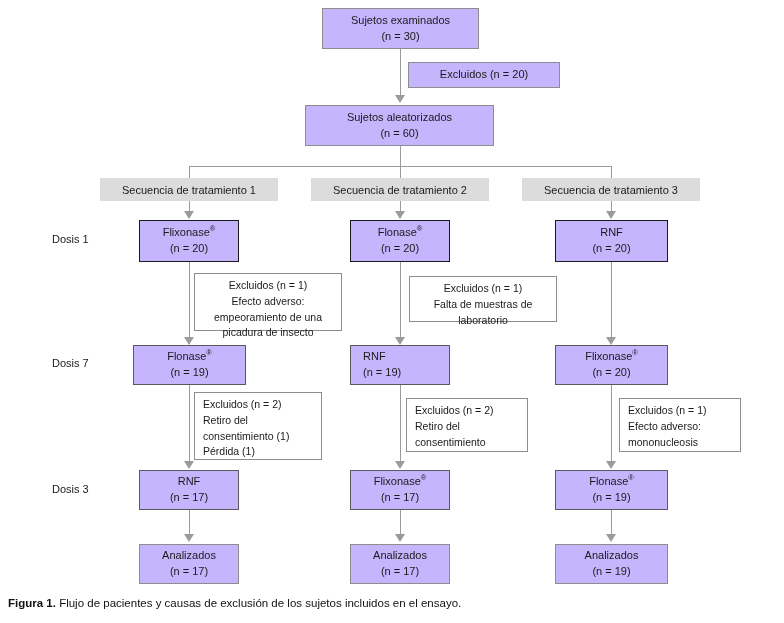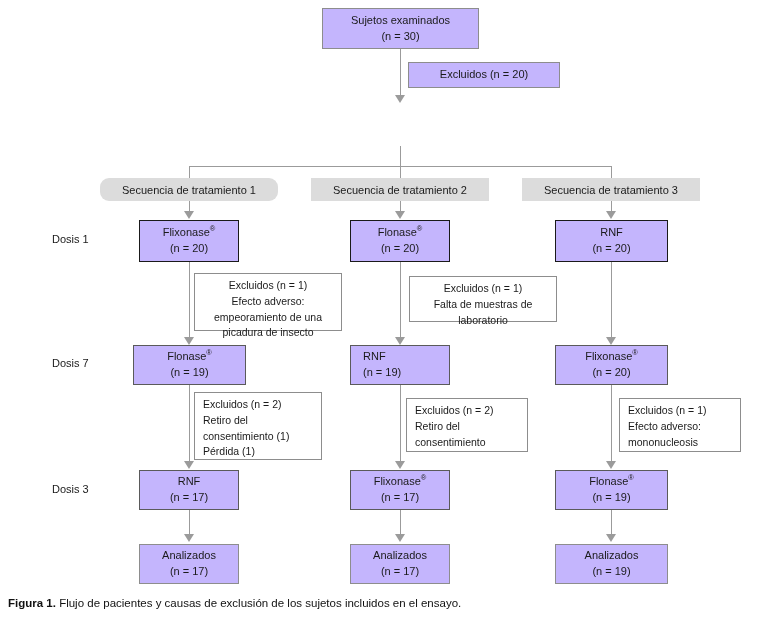--- a/index.html
+++ b/index.html
@@ -100,28 +100,32 @@
     <span class="ln">(n = 30)</span>
   </div>
 
   <div class="vline" style="left:400px; top:49px; height:47px;"></div>
   <div class="arrow" style="left:395px; top:95px;"></div>
 
   <div class="box thin" style="left:408px; top:62px; width:152px; height:26px;">
     <span class="ln">Excluidos (n = 20)</span>
   </div>
 
+  <div class="box thin" style="left:305px; top:105px; width:189px; height:41px;">
+    <span class="ln">Sujetos aleatorizados</span>
+    <span class="ln">(n = 60)</span>
+  </div>
 
   <div class="vline" style="left:400px; top:146px; height:20px;"></div>
   <div class="hline" style="left:189px; top:166px; width:423px;"></div>
   <div class="vline" style="left:189px; top:166px; height:12px;"></div>
   <div class="vline" style="left:400px; top:166px; height:12px;"></div>
   <div class="vline" style="left:611px; top:166px; height:12px;"></div>
 
-  <div class="hdr" style="left:100px; top:178px; width:178px; height:23px;border-radius:9px;">
+  <div class="hdr" style="left:100px; top:178px; width:178px; height:23px;">
     <span>Secuencia de tratamiento 1</span>
   </div>
   <div class="hdr" style="left:311px; top:178px; width:178px; height:23px;">
     <span>Secuencia de tratamiento 2</span>
   </div>
   <div class="hdr" style="left:522px; top:178px; width:178px; height:23px;">
     <span>Secuencia de tratamiento 3</span>
   </div>
 
   <div class="vline" style="left:189px; top:201px; height:12px;"></div>

